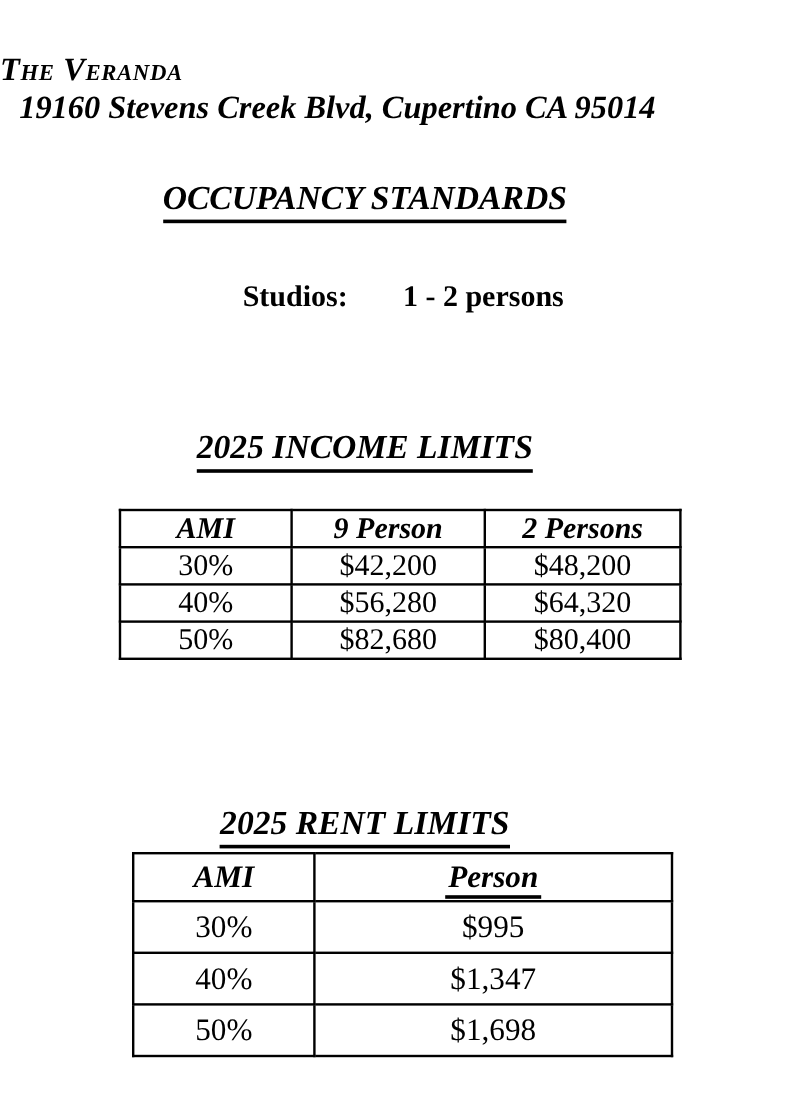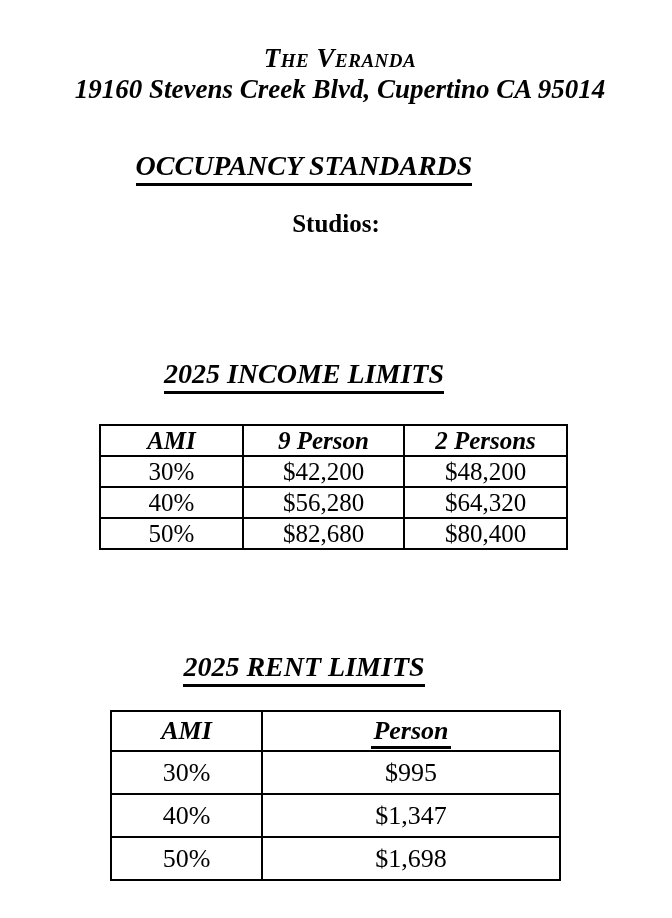--- a/index.html
+++ b/index.html
@@ -16,61 +16,60 @@
     font-family: "Liberation Serif", "DejaVu Serif", serif;
     overflow: hidden;
   }
 
   
   .doc-header {
     position: absolute;
     top: 43px;
     left: 0;
     width: 648px;
-    text-align: center;
-    padding-left: 16px;
   }
   .title1 {
     font-size: 27px;
     line-height: 31px;
     font-weight: bold;
     font-style: italic;
     font-variant: small-caps;
     letter-spacing: 0.5px;
   }
   .title2 {
     font-size: 27px;
     line-height: 31px;
     font-weight: bold;
     font-style: italic;
+    margin-left: 16px;
   }
 
   
   .section-heading {
     position: absolute;
     left: 0;
     width: 608px;
     text-align: center;
     font-size: 28px;
     font-weight: bold;
     font-style: italic;
     line-height: 30px;
   }
   .section-heading .underlined {
     border-bottom: 3px solid #000000;
     padding-bottom: 2px;
   }
   .occ-heading    { top: 151px; }
   .income-heading { top: 359px; text-align: center; }
-  .rent-heading   { top: 652px; }
+  .rent-heading   { top: 672px; }
 
   
   .studios-line {
     position: absolute;
-    top: 210px;
+    top: 234px;
     left: 0;
     width: 672px;
     display: flex;
     justify-content: center;
     gap: 46px;
     font-size: 25px;
     font-weight: bold;
     line-height: 28px;
   }
 
@@ -121,20 +120,21 @@
     <div class="title1">The Veranda</div>
     <div class="title2">19160 Stevens Creek Blvd, Cupertino CA 95014</div>
   </div>
 
   <div class="section-heading occ-heading">
     <span class="underlined">OCCUPANCY STANDARDS</span>
   </div>
 
   <div class="studios-line">
     <span>Studios:</span>
+    <span>1 - 2 persons</span>
   </div>
 
   <div class="section-heading income-heading">
     <span class="underlined">2025 INCOME LIMITS</span>
   </div>
 
   <table class="income-table">
     <colgroup>
       <col style="width:143px">
       <col style="width:161px">

